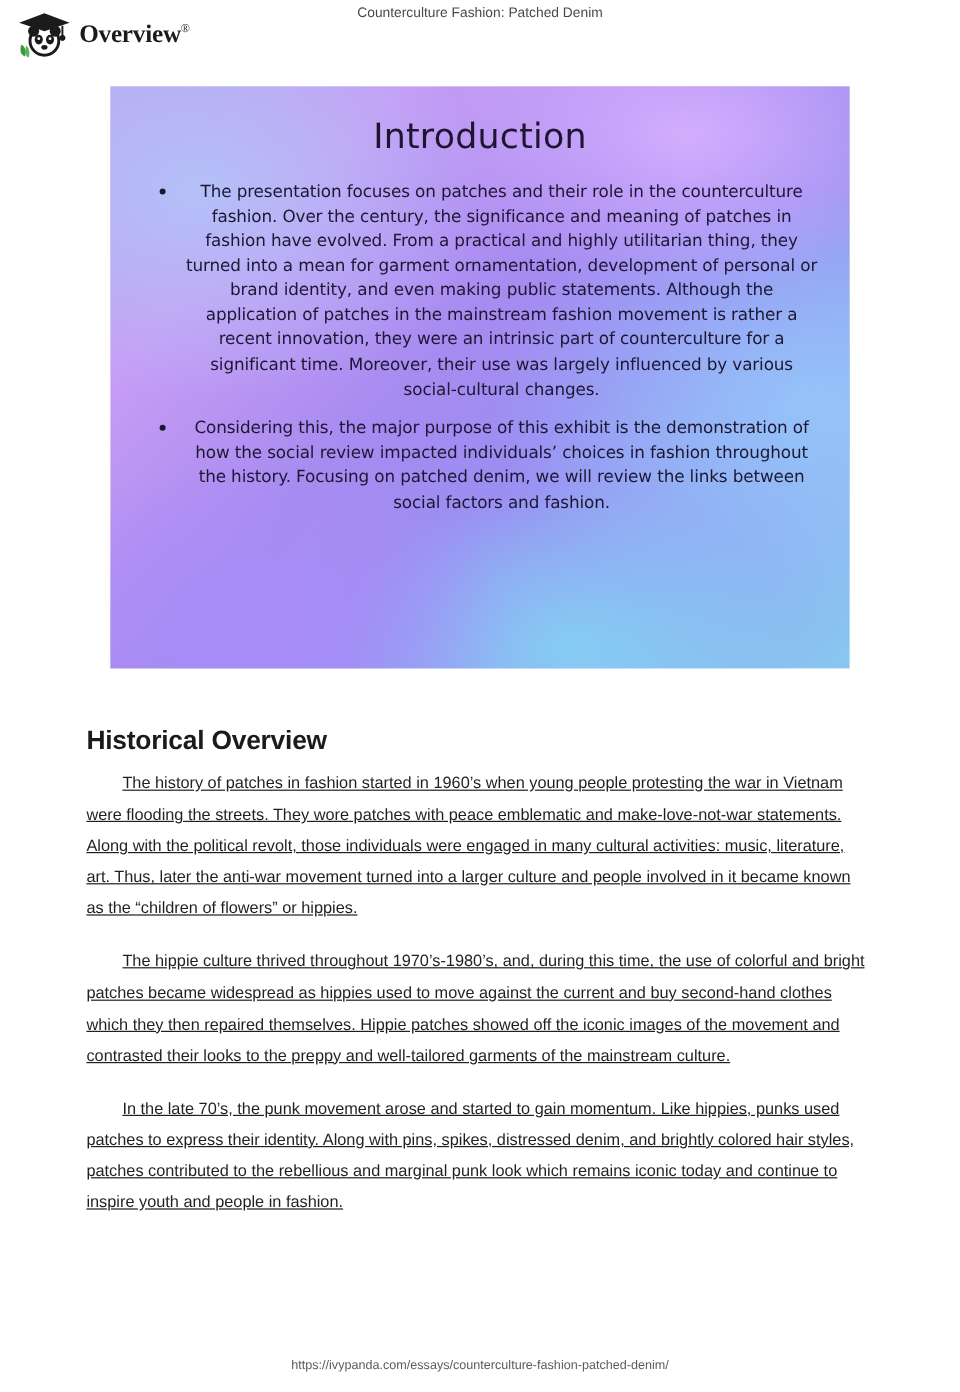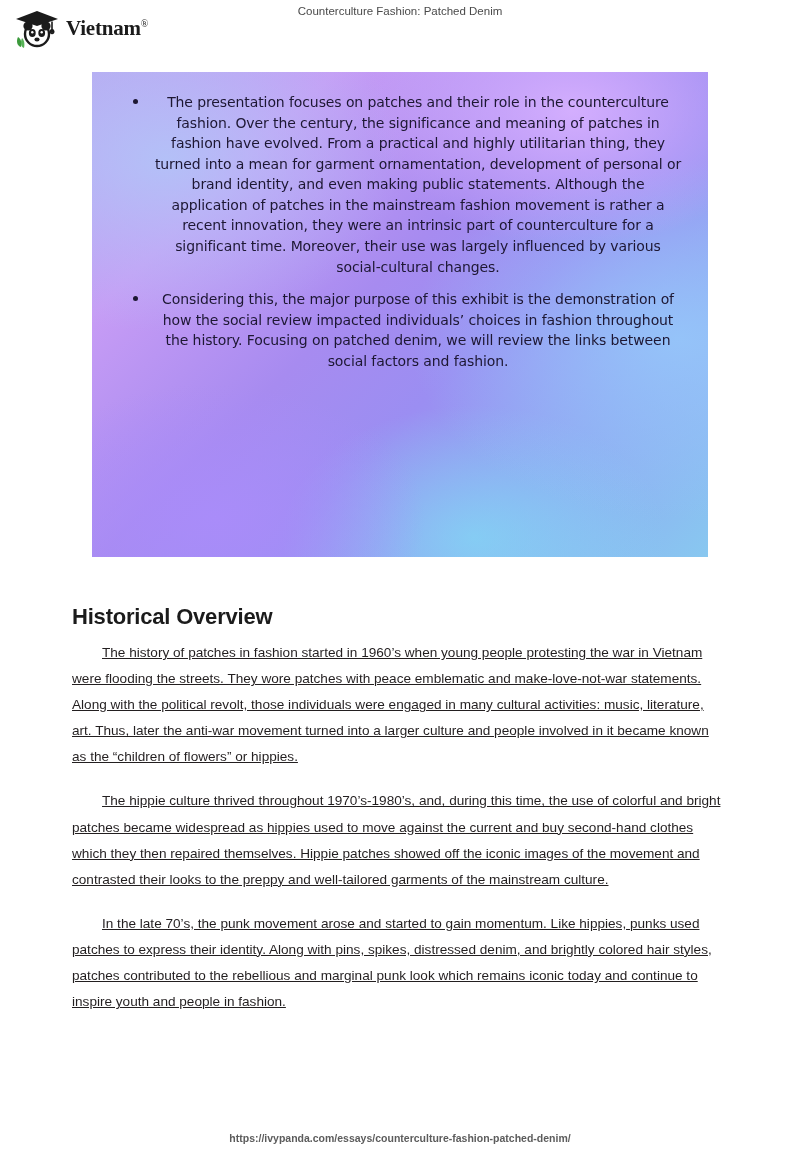--- a/index.html
+++ b/index.html
@@ -133,21 +133,20 @@
   }
 
   
   .footer-url {
     position: absolute;
     left: 0; right: 0;
     bottom: 16px;
     text-align: center;
     font-size: 10.5px;
     color: #5c5c5c;
-    font-weight: bold;
   }
 </style>
 </head>
 <body>
 
 <div class="page-header">
   <div class="brand">
     <span class="brand-logo">
       <svg width="46" height="42" viewBox="0 0 46 42" xmlns="http://www.w3.org/2000/svg">
 
@@ -161,26 +160,27 @@
         <ellipse cx="27.7" cy="26" rx="3.4" ry="4" fill="#1b1b1b"></ellipse>
         <circle cx="18.3" cy="25.2" r="1.2" fill="#ffffff"></circle>
         <circle cx="27.7" cy="25.2" r="1.2" fill="#ffffff"></circle>
         <ellipse cx="23" cy="32.4" rx="2.6" ry="2" fill="#1b1b1b"></ellipse>
 
         <path d="M23 4 L44 12 L23 19 L2 12 Z" fill="#1b1b1b"></path>
         <path d="M38 14.5 L38 23 M38 23 a1.7 1.7 0 1 0 0.1 0" stroke="#1b1b1b" stroke-width="1.6" fill="none"></path>
         <circle cx="38" cy="24" r="1.9" fill="#1b1b1b"></circle>
       </svg>
     </span>
-    <span class="brand-text"><span>Vietnam</span><sup>®</sup></span>
+    <span class="brand-text"><span>Overview</span><sup>®</sup></span>
   </div>
   <div class="header-title">Counterculture Fashion: Patched Denim</div>
 </div>
 
 <div class="slide">
+  <div class="slide-title">Introduction</div>
   <ul class="bullets">
     <li>
       <span class="dot"></span>
       <span>The presentation focuses on patches and their role in the counterculture fashion. Over the century, the significance and meaning of patches in fashion have evolved. From a practical and highly utilitarian thing, they turned into a mean for garment ornamentation, development of personal or brand identity, and even making public statements. Although the application of patches in the mainstream fashion movement is rather a recent innovation, they were an intrinsic part of counterculture for a significant time. Moreover, their use was largely influenced by various social-cultural changes.</span>
     </li>
     <li>
       <span class="dot"></span>
       <span>Considering this, the major purpose of this exhibit is the demonstration of how the social review impacted individuals’ choices in fashion throughout the history. Focusing on patched denim, we will review the links between social factors and fashion.</span>
     </li>
   </ul>

